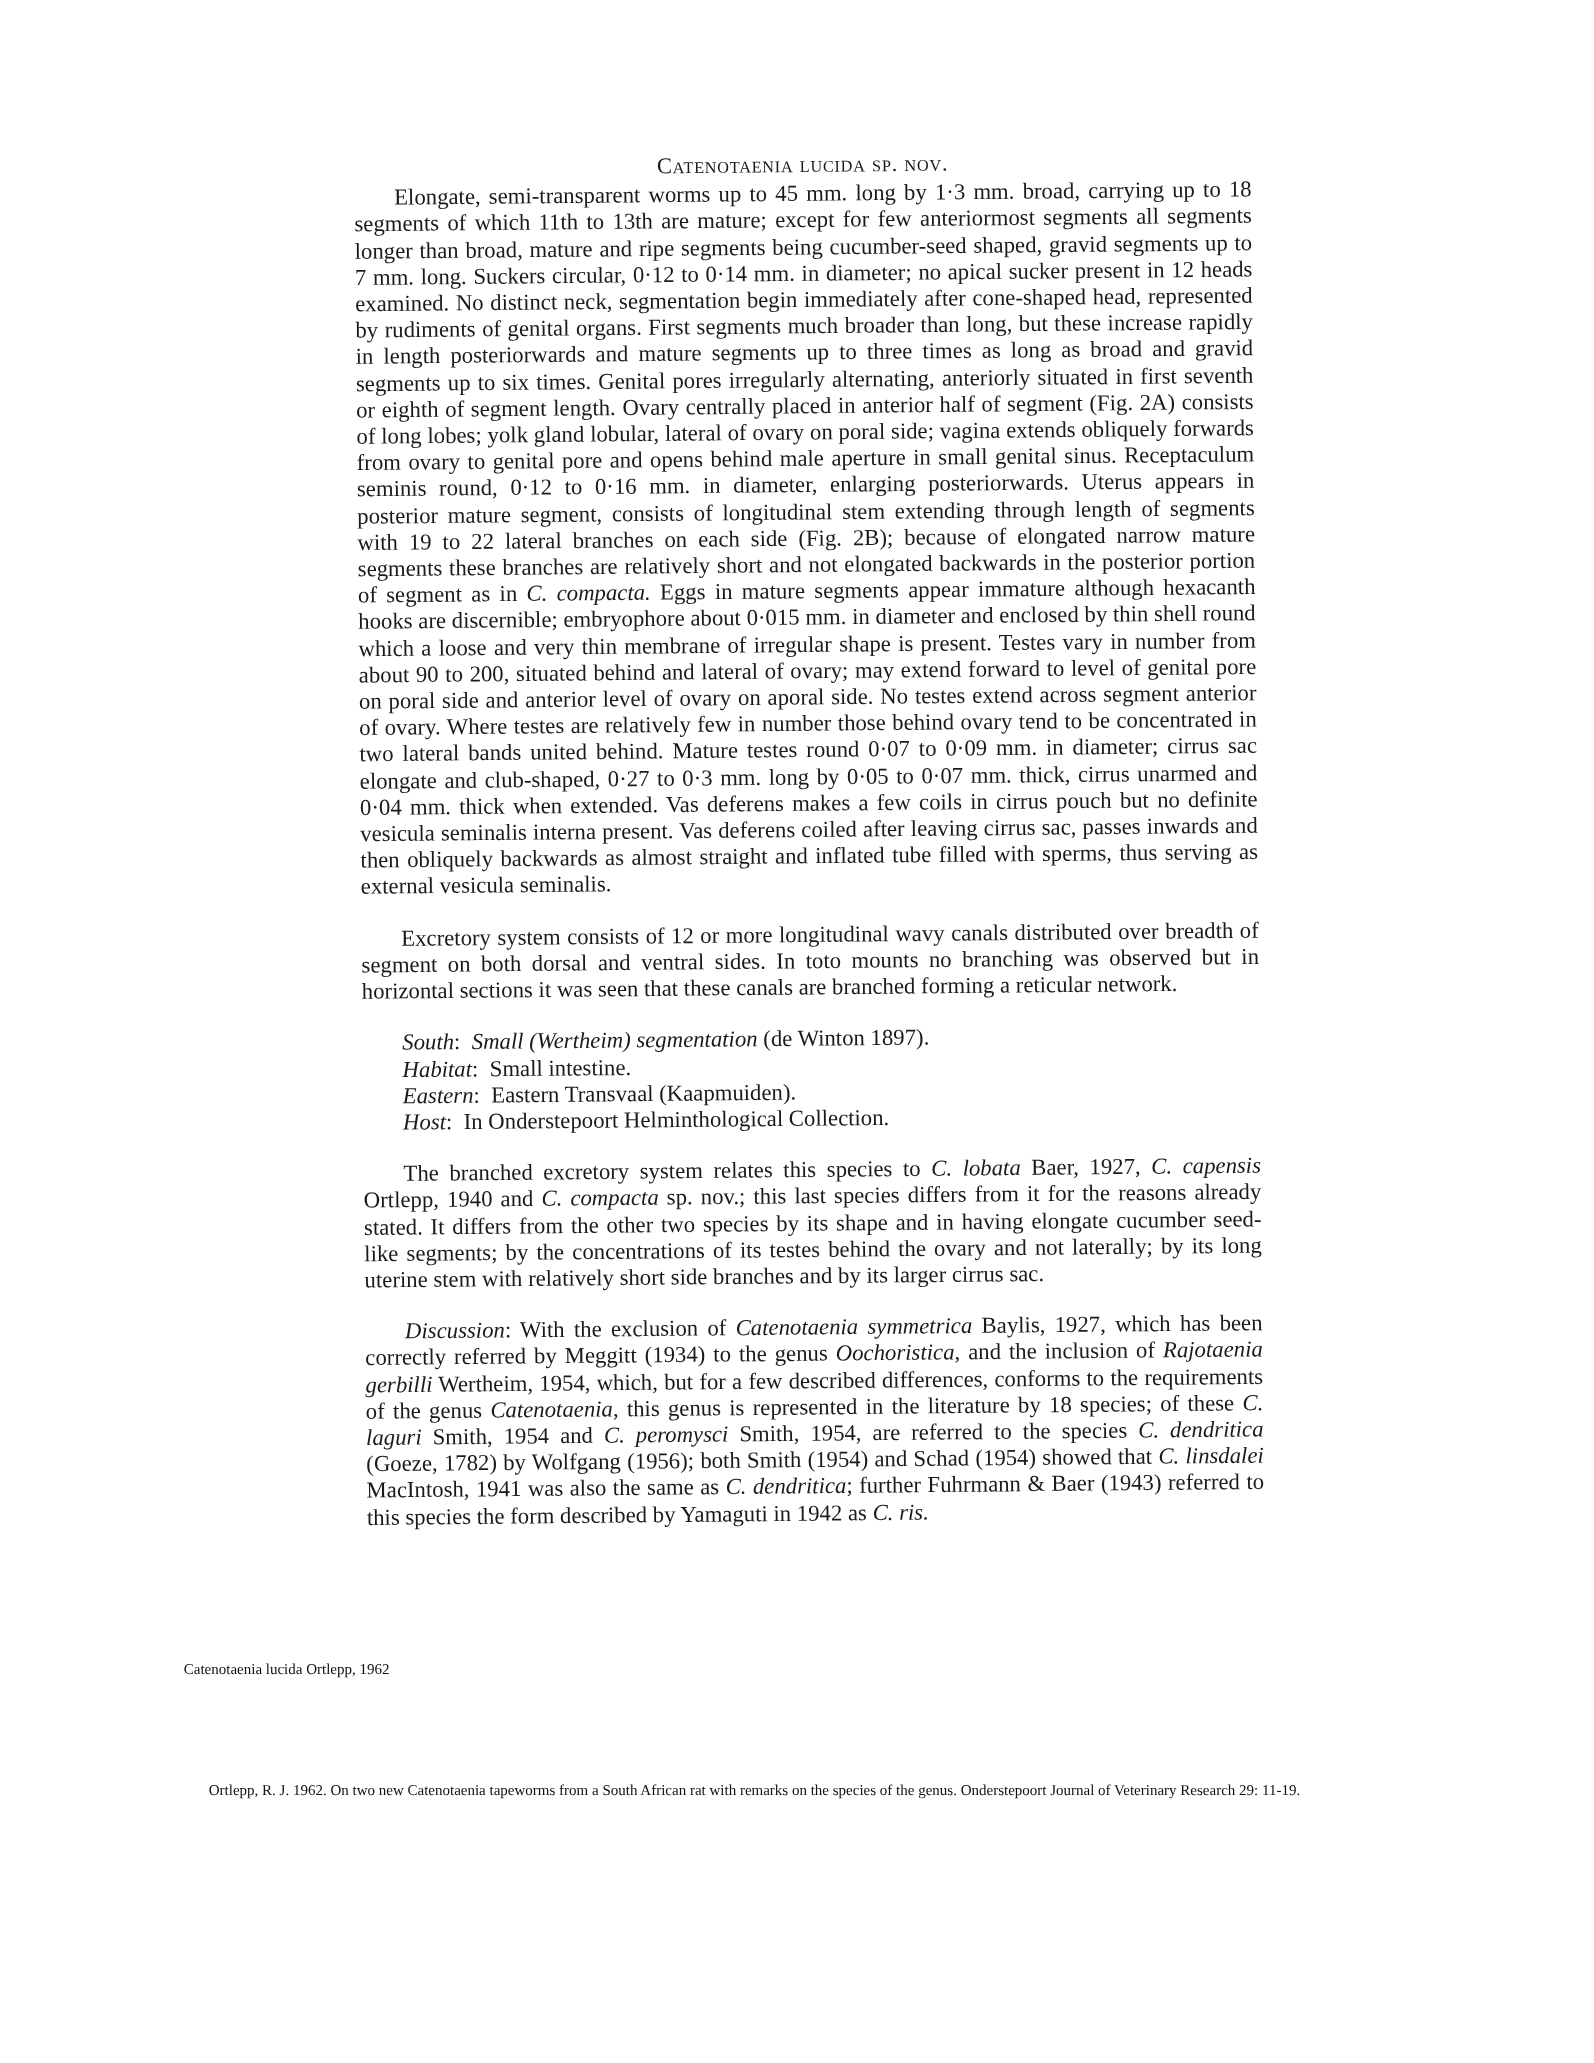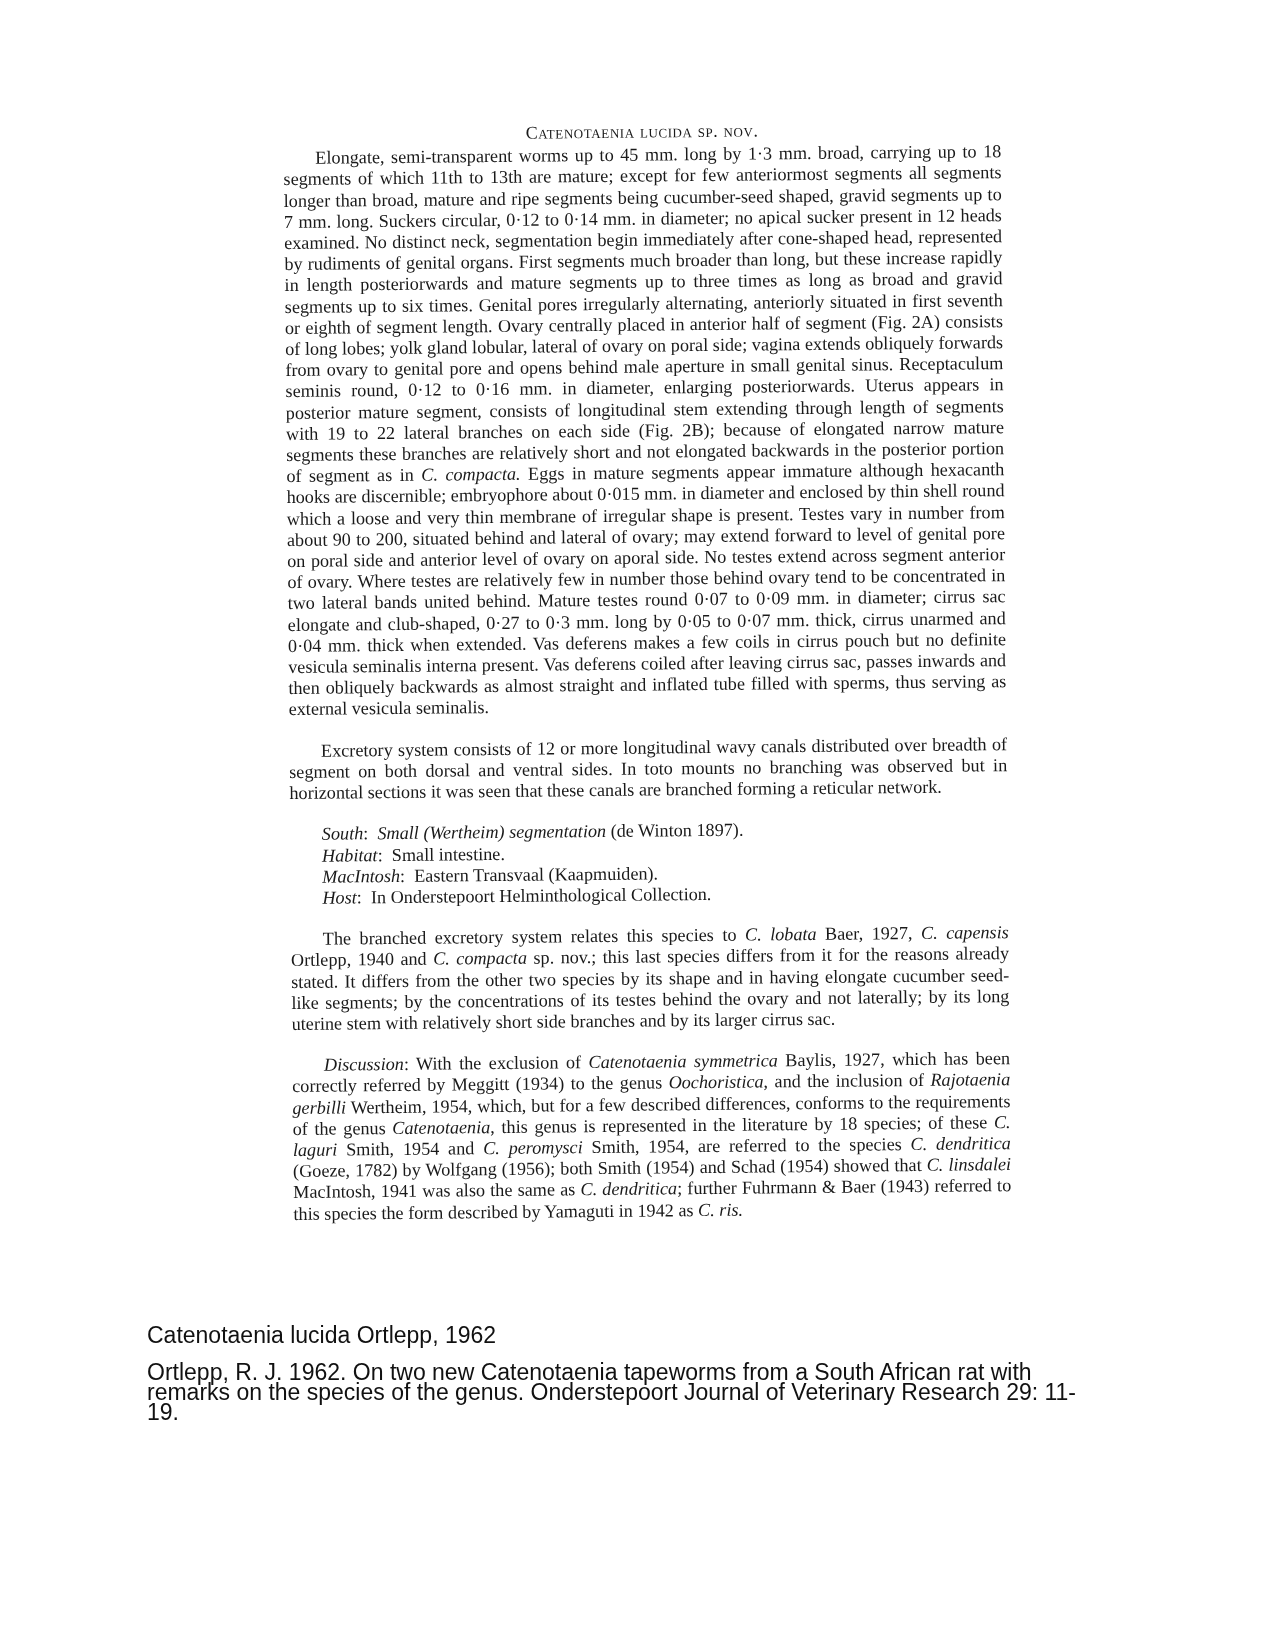--- a/index.html
+++ b/index.html
@@ -15,44 +15,44 @@
     font-variant: small-caps; font-size: 18px;
   }
   p { margin: 0; text-align: justify; text-align-last: left; }
   .indent { text-indent: 32px; }
   .gap { height: 20px; }
   .meta-block { padding-left: 32px; }
   .meta-line { display: block; }
   i { font-style: italic; }
   .footer {
     position: absolute; left: 147px;
-    font-family: Liberation Sans, sans-serif;
-    font-size: 23px; line-height: 20px; color: #111;
+    font-family: Liberation Serif, serif;
+    font-size: 12px; line-height: 20px; color: #111;
   }
   .footer.caption { top: 1325px; }
-  .footer.ref { top: 1362px; width: 960px; }
+  .footer.ref { top: 1422px; width: 960px; margin-left: 20px; }
 </style>
 </head>
 <body>
 
 <div class="scan">
   <div class="title">Catenotaenia lucida sp. nov.</div>
 
   <p class="indent"><span>Elongate, semi-transparent worms up to 45 mm. long by 1·3 mm. broad, carrying up to 18 segments of which 11th to 13th are mature; except for few anteriormost segments all segments longer than broad, mature and ripe segments being cucumber-seed shaped, gravid segments up to 7 mm. long. Suckers circular, 0·12 to 0·14 mm. in diameter; no apical sucker present in 12 heads examined. No distinct neck, segmentation begin immediately after cone-shaped head, represented by rudiments of genital organs. First segments much broader than long, but these increase rapidly in length posteriorwards and mature segments up to three times as long as broad and gravid segments up to six times. Genital pores irregularly alternating, anteriorly situated in first seventh or eighth of segment length. Ovary centrally placed in anterior half of segment (Fig. 2A) consists of long lobes; yolk gland lobular, lateral of ovary on poral side; vagina extends obliquely forwards from ovary to genital pore and opens behind male aperture in small genital sinus. Receptaculum seminis round, 0·12 to 0·16 mm. in diameter, enlarging posteriorwards. Uterus appears in posterior mature segment, consists of longitudinal stem extending through length of segments with 19 to 22 lateral branches on each side (Fig. 2B); because of elongated narrow mature segments these branches are relatively short and not elongated backwards in the posterior portion of segment as in</span> <i>C. compacta.</i><span> Eggs in mature segments appear immature although hexacanth hooks are discernible; embryophore about 0·015 mm. in diameter and enclosed by thin shell round which a loose and very thin membrane of irregular shape is present. Testes vary in number from about 90 to 200, situated behind and lateral of ovary; may extend forward to level of genital pore on poral side and anterior level of ovary on aporal side. No testes extend across segment anterior of ovary. Where testes are relatively few in number those behind ovary tend to be concentrated in two lateral bands united behind. Mature testes round 0·07 to 0·09 mm. in diameter; cirrus sac elongate and club-shaped, 0·27 to 0·3 mm. long by 0·05 to 0·07 mm. thick, cirrus unarmed and 0·04 mm. thick when extended. Vas deferens makes a few coils in cirrus pouch but no definite vesicula seminalis interna present. Vas deferens coiled after leaving cirrus sac, passes inwards and then obliquely backwards as almost straight and inflated tube filled with sperms, thus serving as external vesicula seminalis.</span></p>
 
   <div class="gap"></div>
 
   <p class="indent">Excretory system consists of 12 or more longitudinal wavy canals distributed over breadth of segment on both dorsal and ventral sides. In toto mounts no branching was observed but in horizontal sections it was seen that these canals are branched forming a reticular network.</p>
 
   <div class="gap"></div>
 
   <div class="meta-block">
     <span class="meta-line"><i>South</i>:&nbsp; <i>Small</i> <i>(Wertheim)</i> <i>segmentation</i> <span>(de Winton 1897).</span></span>
     <span class="meta-line"><i>Habitat</i>:&nbsp; <span>Small intestine.</span></span>
-    <span class="meta-line"><i>MacIntosh</i>:&nbsp; <span>Eastern Transvaal (Kaapmuiden).</span></span>
+    <span class="meta-line"><i>Eastern</i>:&nbsp; <span>Eastern Transvaal (Kaapmuiden).</span></span>
     <span class="meta-line"><i>Host</i>:&nbsp; <span>In Onderstepoort Helminthological Collection.</span></span>
   </div>
 
   <div class="gap"></div>
 
   <p class="indent"><span>The branched excretory system relates this species to </span><i>C. lobata</i><span> Baer, 1927, </span><i>C. capensis</i><span> Ortlepp, 1940 and </span><i>C. compacta</i><span> sp. nov.; this last species differs from it for the reasons already stated. It differs from the other two species by its shape and in having elongate cucumber seed-like segments; by the concentrations of its testes behind the ovary and not laterally; by its long uterine stem with relatively short side branches and by its larger cirrus sac.</span></p>
 
   <div class="gap"></div>
 
   <p class="indent"><i>Discussion</i>:<span> With the exclusion of </span><i>Catenotaenia symmetrica</i><span> Baylis, 1927, which has been correctly referred by Meggitt (1934) to the genus </span><i>Oochoristica</i><span>, and the inclusion of </span><i>Rajotaenia gerbilli</i><span> Wertheim, 1954, which, but for a few described differences, conforms to the requirements of the genus </span><i>Catenotaenia</i><span>, this genus is represented in the literature by 18 species; of these </span><i>C. laguri</i><span> Smith, 1954 and </span><i>C. peromysci</i><span> Smith, 1954, are referred to the species </span><i>C. dendritica</i><span> (Goeze, 1782) by Wolfgang (1956); both Smith (1954) and Schad (1954) showed that </span><i>C. linsdalei</i><span> MacIntosh, 1941 was also the same as </span><i>C. dendritica</i><span>; further Fuhrmann &amp; Baer (1943) referred to this species the form described by Yamaguti in 1942 as </span><i>C. ris.</i></p>

